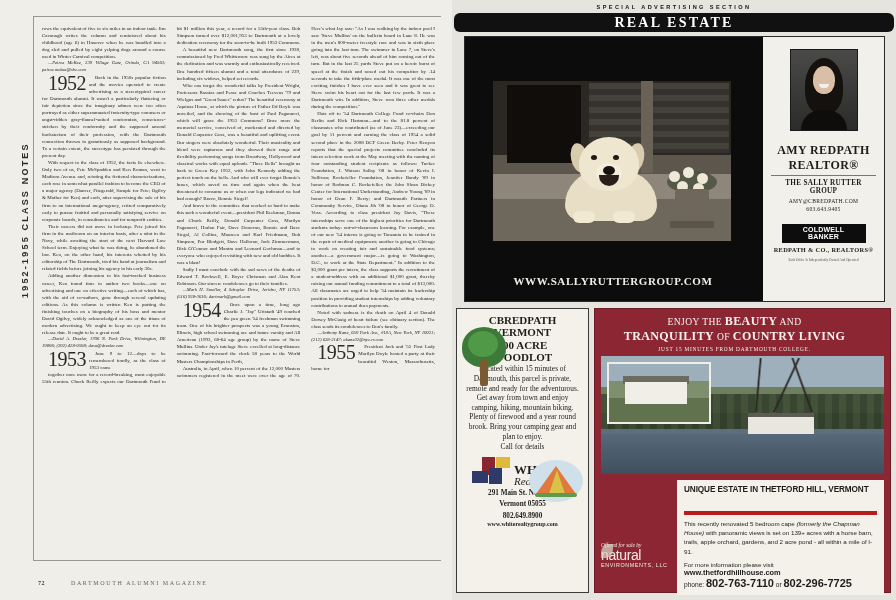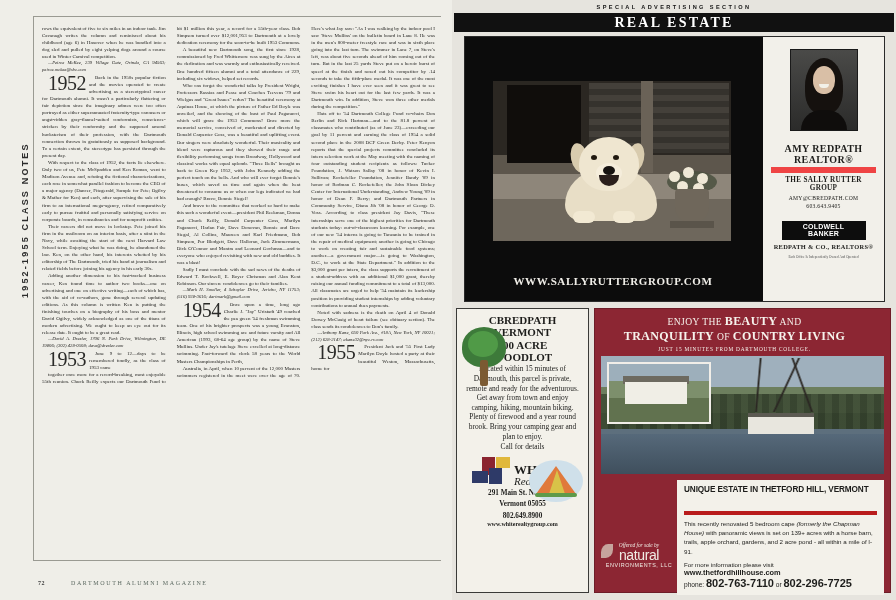--- a/index.html
+++ b/index.html
@@ -65,20 +65,21 @@
     background:#e6e4de;
   }
   .sas{
     position:absolute;left:0;top:4px;width:444px;text-align:center;
     font-family:"Liberation Sans", sans-serif;
     font-size:5.6px;font-weight:bold;letter-spacing:2.4px;color:#141414;
   }
   .re-bar{
     position:absolute;left:2px;top:13px;width:440px;height:19px;
     background:#111;
+    border-radius:6px;
   }
   .re-bar span{
     display:block;width:100%;text-align:center;line-height:19px;
     color:#fff;font-family:"Liberation Serif", serif;
     font-size:14px;font-weight:bold;letter-spacing:2.2px;
   }
 
   
   .smile-ad{
     position:absolute;left:12px;top:36px;width:421px;height:266px;
@@ -153,22 +154,22 @@
   .headshot{
     width:66px;height:80px;margin:0 auto 12px auto;
     background:linear-gradient(#4a4a48,#2b2b2a);
     position:relative;overflow:hidden;border:1px solid #1a1a1a;
   }
   .hs-hair{position:absolute;left:14px;top:8px;width:38px;height:56px;background:#15110e;border-radius:50% 50% 40% 40%;}
   .hs-face{position:absolute;left:22px;top:16px;width:22px;height:28px;background:#d9bfa6;border-radius:50% 50% 46% 46%;}
   .hs-smile{position:absolute;left:28px;top:34px;width:10px;height:4px;background:#f2f0e8;border-radius:0 0 8px 8px;}
   .hs-body{position:absolute;left:10px;bottom:0;width:46px;height:20px;background:#0f0d0c;border-radius:22px 22px 0 0;}
   .ad-name{
-    font-family:"Liberation Serif", serif;font-size:10px;font-weight:bold;
-    letter-spacing:0.4px;border-bottom:6px solid #ef4444;padding-bottom:2px;margin-bottom:3px;
+    font-family:"Liberation Serif", serif;font-size:12px;font-weight:bold;
+    letter-spacing:0.4px;border-bottom:1px solid #ef4444;padding-bottom:2px;margin-bottom:3px;
   }
   .ad-grp{font-family:"Liberation Serif", serif;font-size:7.2px;font-weight:bold;letter-spacing:0.3px;margin-bottom:2px;}
   .ad-sm{font-family:"Liberation Serif", serif;font-size:5.6px;letter-spacing:0.3px;line-height:1.5;}
   .cb-logo{
     margin:10px auto 3px auto;width:84px;height:19px;background:#0d0d0d;
     display:flex;align-items:center;justify-content:center;
   }
   .cb-logo span{
     color:#fff;font-family:"Liberation Sans", sans-serif;font-size:7px;
     font-weight:bold;letter-spacing:0.2px;line-height:1.0;text-align:center;
@@ -250,21 +251,21 @@
     font-family:"Liberation Sans", sans-serif;font-weight:bold;font-size:8.2px;
     letter-spacing:-0.1px;border-bottom:4px solid #b91c1c;padding-bottom:17px;margin-bottom:4px;
   }
   .ne-txt{font-family:"Liberation Sans", sans-serif;font-size:6.2px;line-height:1.48;}
   .ne-txt i{font-style:italic;}
   .ne-more{font-family:"Liberation Sans", sans-serif;font-size:6.2px;margin-top:5px;}
   .ne-url{font-family:"Liberation Sans", sans-serif;font-size:7.4px;font-weight:bold;}
   .ne-ph{font-family:"Liberation Sans", sans-serif;font-size:6.6px;}
   .ne-ph b{font-size:11px;}
   .ne-offer{
-    position:absolute;left:6px;bottom:24px;width:76px;text-align:center;color:#f0ece4;
+    position:absolute;left:6px;bottom:24px;width:76px;text-align:left;color:#f0ece4;
   }
   .ne-offer .small{font-family:"Liberation Serif", serif;font-style:italic;font-size:5.4px;}
   .ne-nat{font-family:"Liberation Sans", sans-serif;font-size:14px;letter-spacing:-0.4px;line-height:1;}
   .ne-env{font-family:"Liberation Sans", sans-serif;font-size:5.4px;letter-spacing:0.6px;}
   .ne-leaf{position:absolute;left:0;bottom:10px;width:12px;height:14px;background:#d9cfc2;border-radius:60% 0 60% 0;opacity:.75;}
 </style>
 </head>
 <body>
 
 <div class="page">

